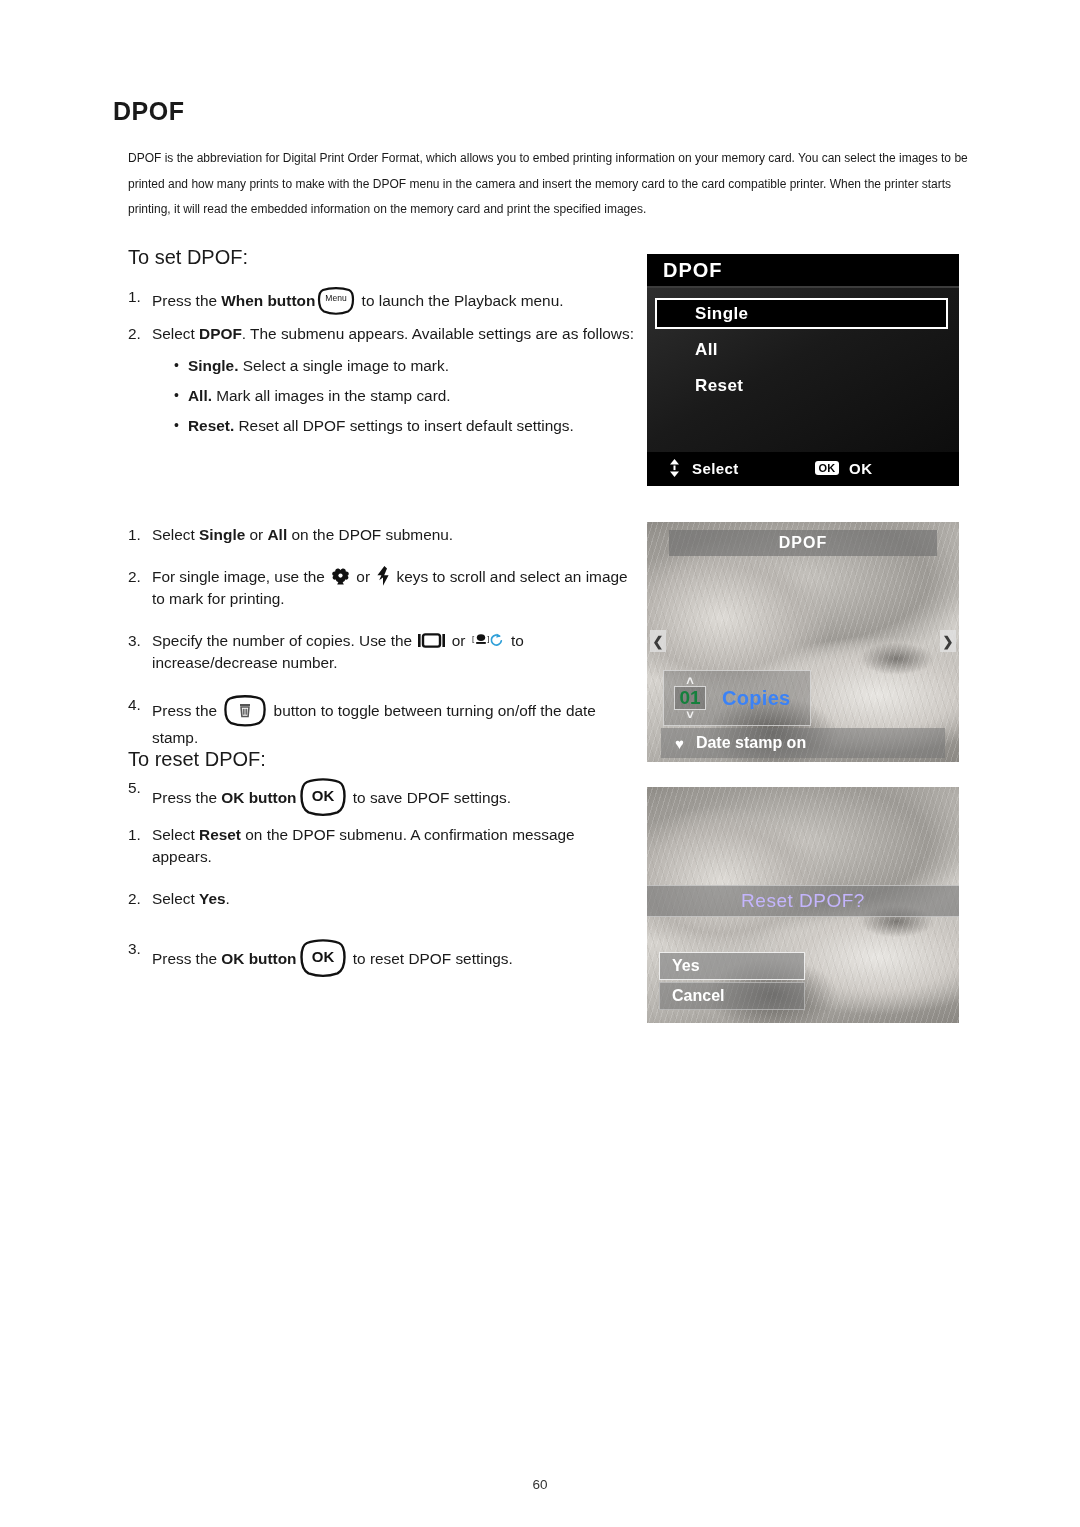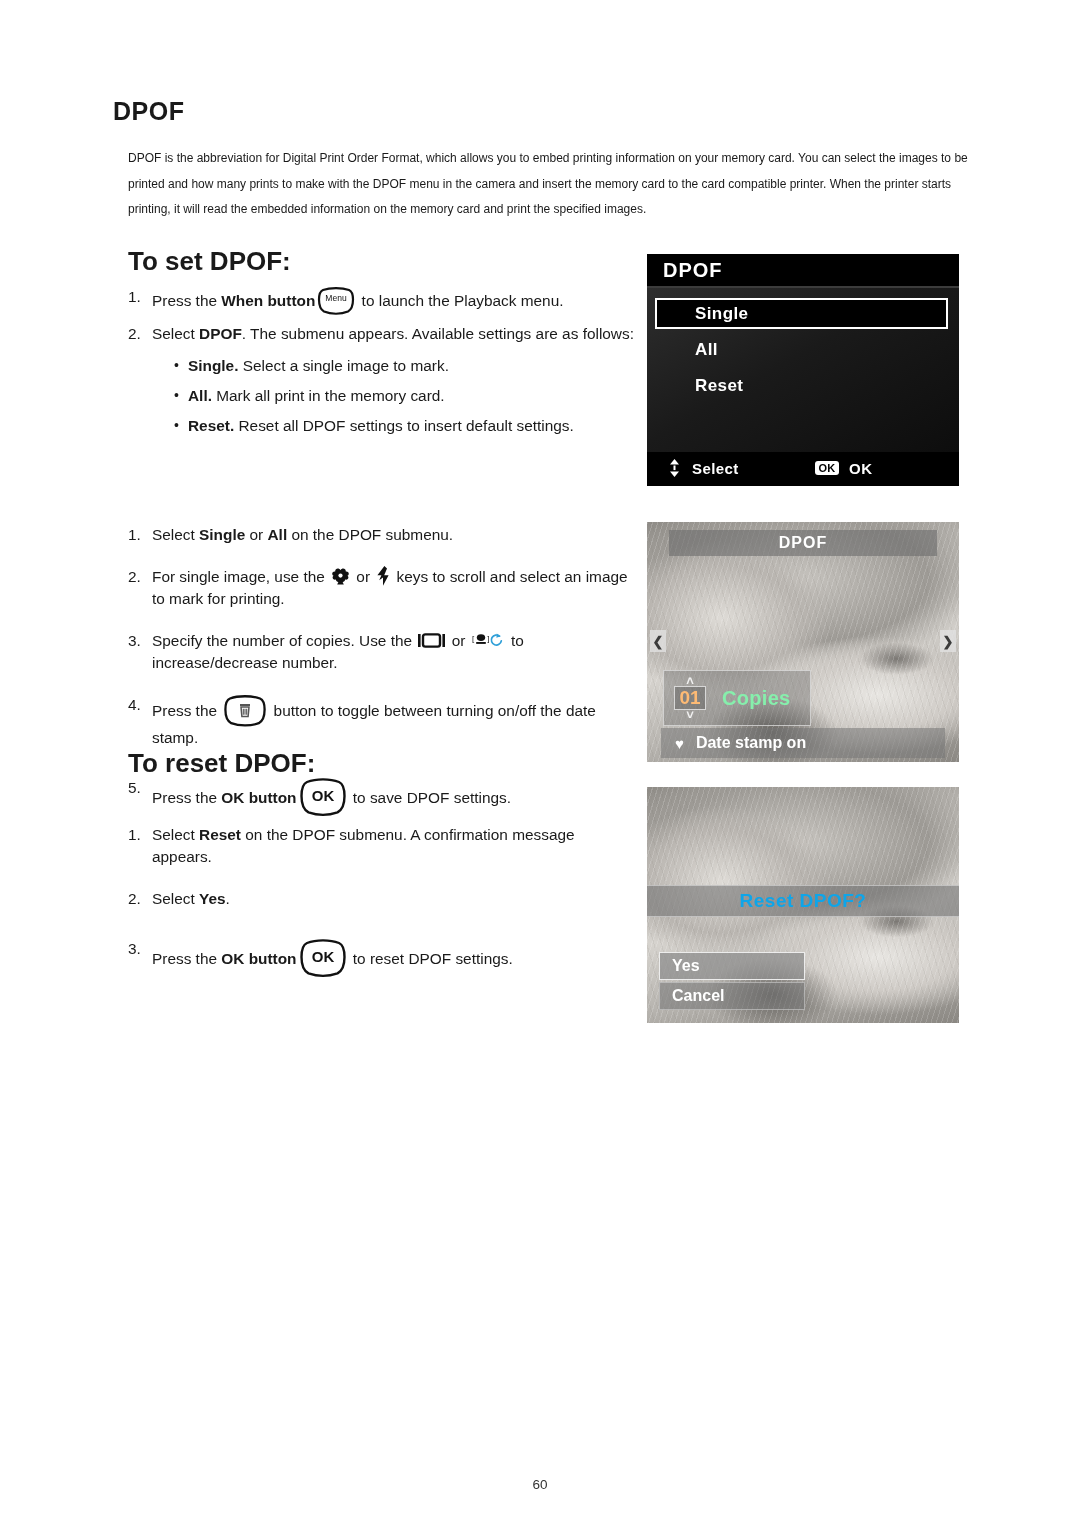--- a/index.html
+++ b/index.html
@@ -36,22 +36,22 @@
     top: 146px;
     width: 842px;
     font-size: 12px;
     line-height: 25.5px;
     text-align: left;
   }
 
   .h2 {
     position: absolute;
     left: 128px;
-    font-size: 26px;
-    font-weight: bold;
+    font-size: 20px;
+    font-weight: normal;
   }
   #h2-set { top: 246px; }
   #h2-single { top: 493px; }
   #h2-reset { top: 748px; }
 
   .steps {
     position: absolute;
     left: 128px;
     width: 510px;
   }
@@ -256,39 +256,39 @@
     width: 52px;
     height: 100%;
     position: relative;
     display: flex;
     align-items: center;
     justify-content: center;
   }
   .copies-num {
     border: 1px solid rgba(230,230,230,0.85);
     background: rgba(70,70,70,0.35);
-    color: #fdba74;
+    color: #15803d;
     font-size: 19px;
     font-weight: bold;
     padding: 0 4px;
     line-height: 22px;
   }
   .caret {
     position: absolute;
     left: 50%;
     transform: translateX(-50%);
     color: #f2f2f2;
     font-size: 13px;
     line-height: 10px;
     font-weight: bold;
   }
   .caret.up { top: 5px; }
   .caret.down { bottom: 5px; }
   .copies-label {
-    color: #86efac;
+    color: #3b82f6;
     font-size: 20px;
     font-weight: bold;
     margin-left: 6px;
     letter-spacing: 0.3px;
   }
 
   .datestamp-bar {
     position: absolute;
     left: 14px; right: 14px;
     bottom: 4px;
@@ -306,23 +306,23 @@
     position: absolute;
     left: 0; right: 0;
     top: 98px;
     height: 30px;
     background: rgba(120,120,120,0.62);
     border-top: 1px solid rgba(225,225,225,0.6);
     border-bottom: 1px solid rgba(225,225,225,0.6);
     display: flex;
     align-items: center;
     justify-content: center;
-    color: #0ea5e9;
+    color: #c4b5fd;
     font-size: 19px;
-    font-weight: bold;
+    font-weight: normal;
     letter-spacing: 0.5px;
   }
   .confirm-list {
     position: absolute;
     left: 12px;
     top: 165px;
     width: 146px;
   }
   .confirm-item {
     height: 28px;
@@ -376,21 +376,21 @@
     </div>
 
     <div class="step">
       <span class="num">2.</span><span>Select </span><b>DPOF</b><span>. The submenu appears. Available settings are as follows:</span>
 
       <ul class="sub-list">
         <li>
           <span class="bullet">•</span><b>Single.</b><span> Select a single image to mark.</span>
         </li>
         <li>
-          <span class="bullet">•</span><b>All.</b><span> Mark all print in the memory card.</span>
+          <span class="bullet">•</span><b>All.</b><span> Mark all images in the stamp card.</span>
         </li>
         <li>
           <span class="bullet">•</span><b>Reset.</b><span> Reset all DPOF settings to insert default settings.</span>
         </li>
       </ul>
     </div>
   </div>
 
 
   <div class="steps" id="steps-single">

